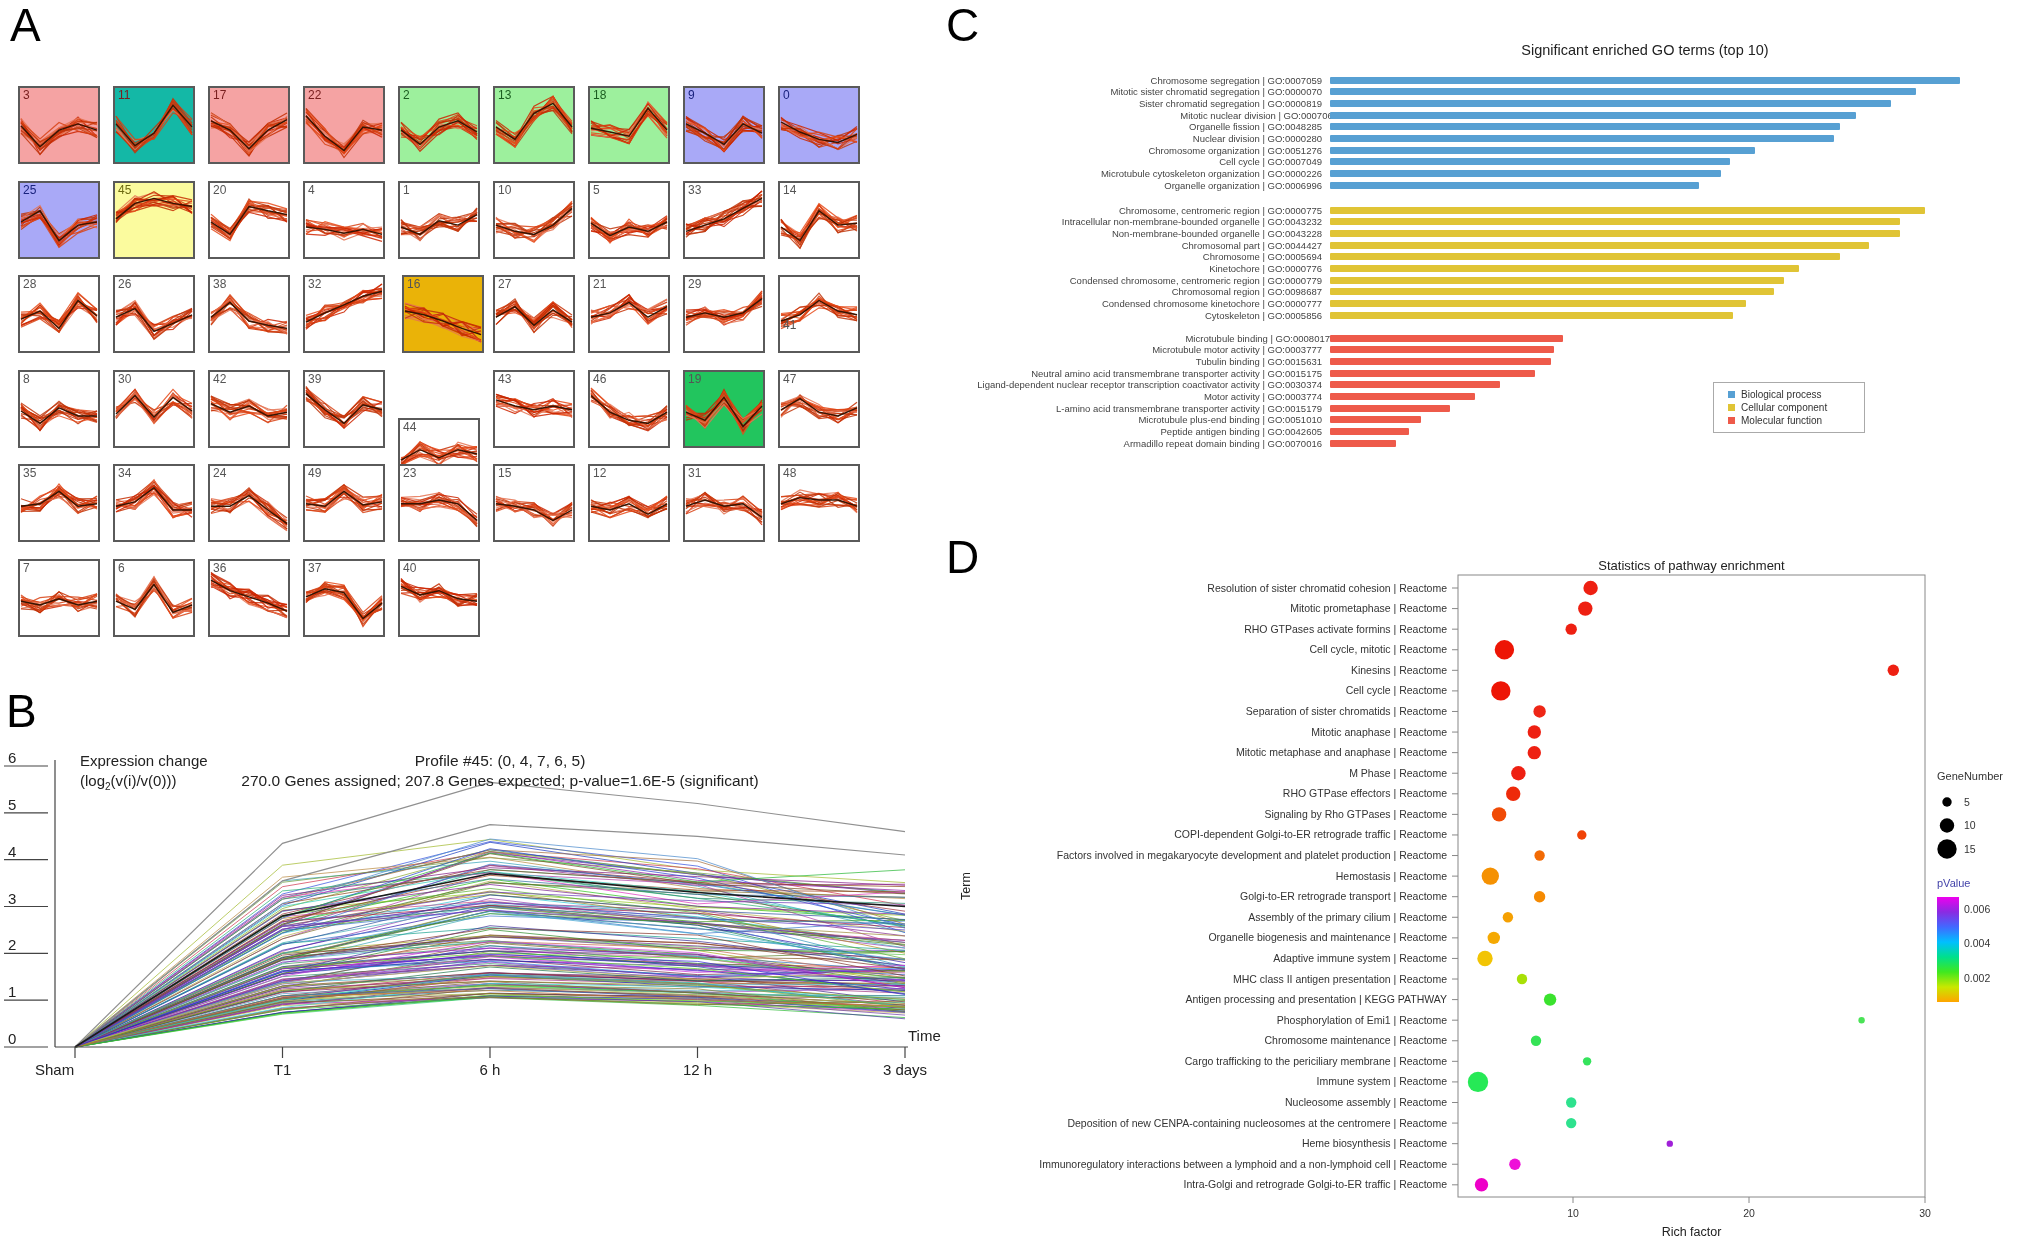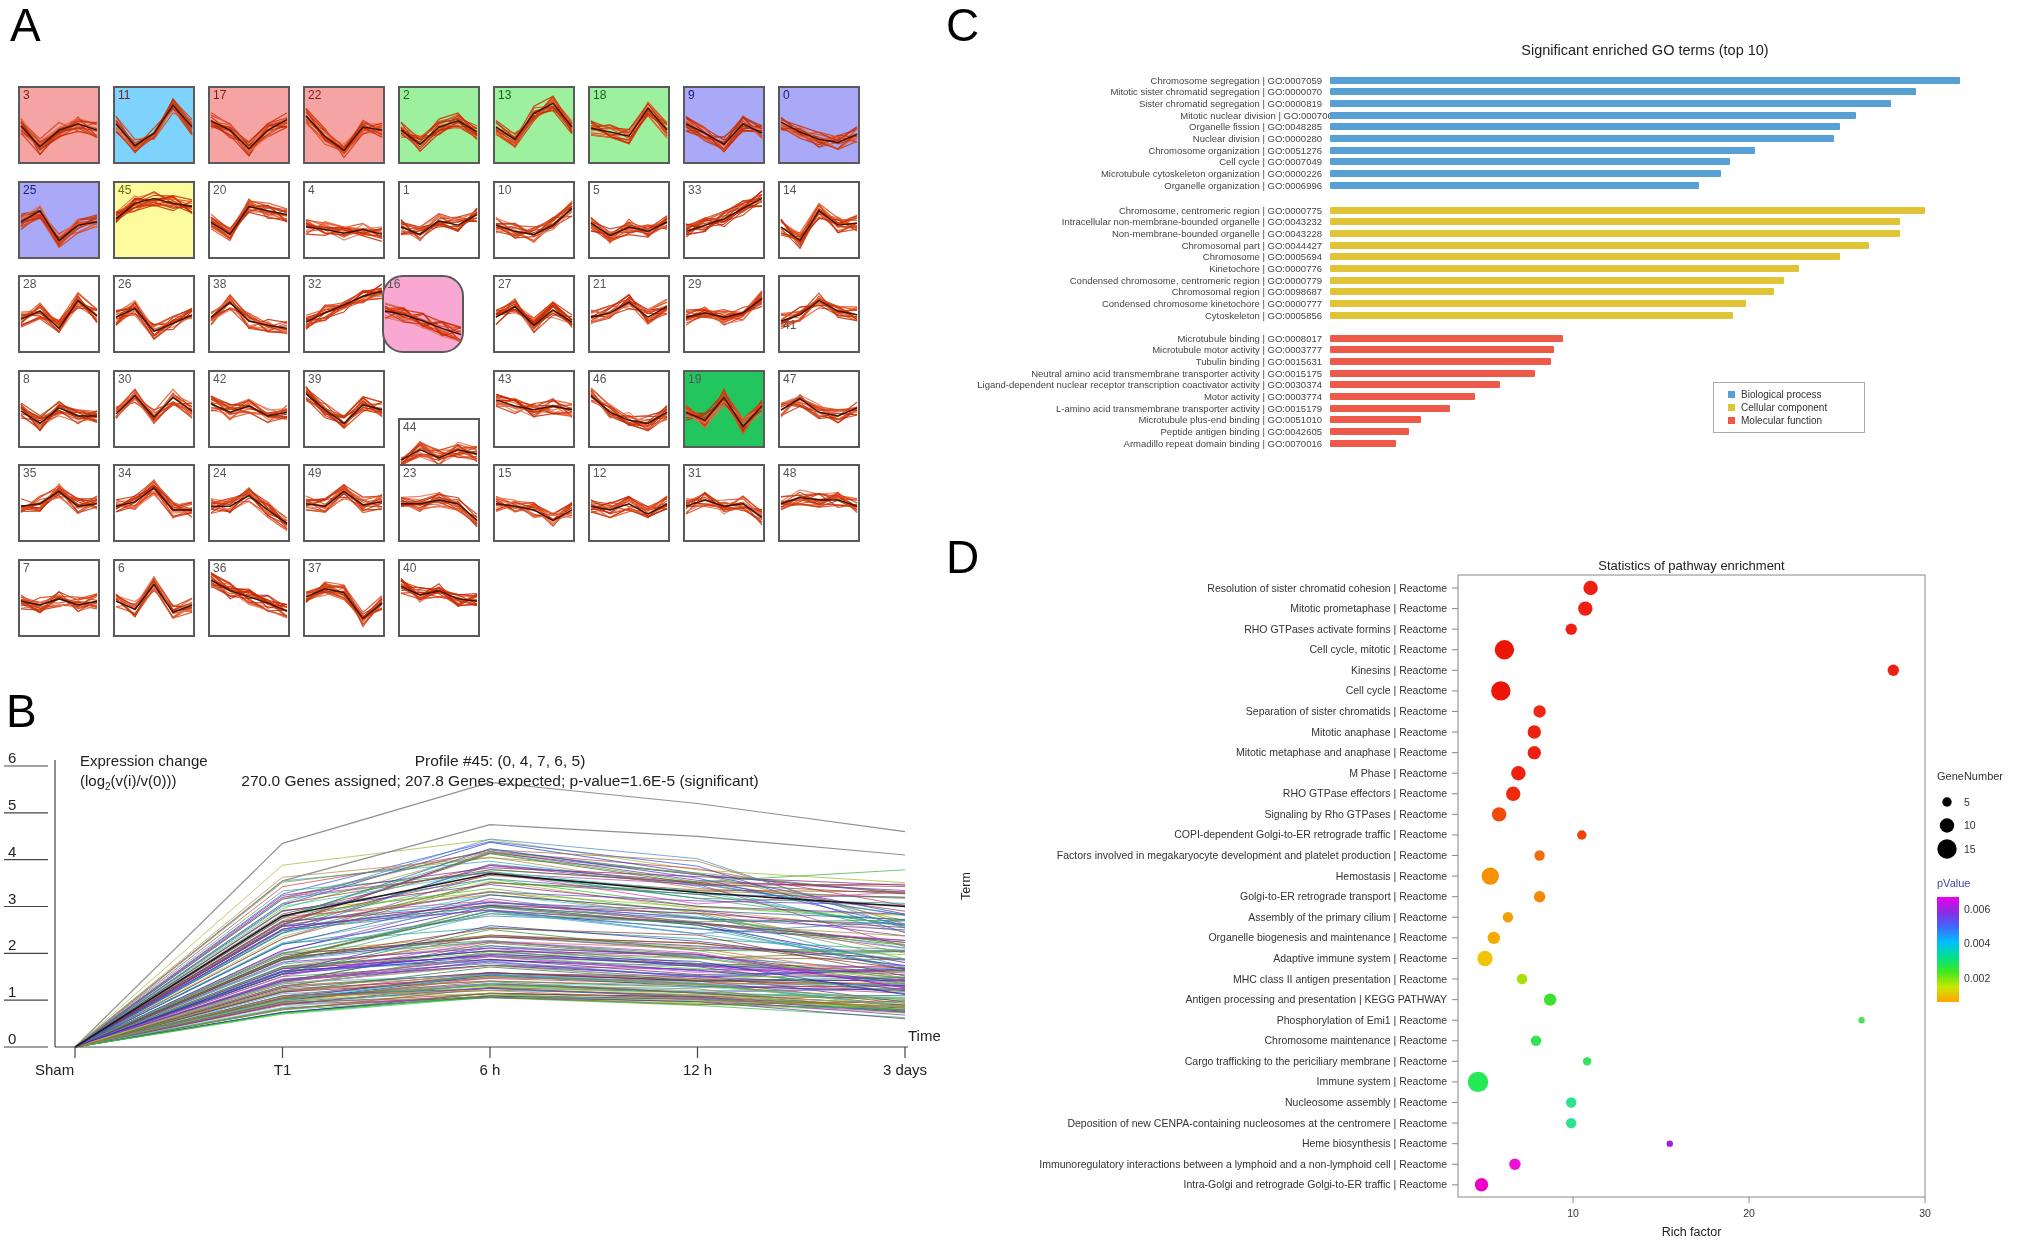--- a/index.html
+++ b/index.html
@@ -49,21 +49,21 @@
           <polyline points="1,44.5 20,59.6 39,47.3 58,38.4 77,48.8" fill="none" stroke="#e57352" stroke-width="1.2" opacity="0.85"></polyline>
           <polyline points="1,38.2 20,61.2 39,48.4 58,43.3 77,47.5" fill="none" stroke="#cc2500" stroke-width="1.2" opacity="0.85"></polyline>
           <polyline points="1,45.2 20,66.3 39,42.9 58,41.0 77,34.2" fill="none" stroke="#bf360c" stroke-width="1.2" opacity="0.85"></polyline>
           <polyline points="1,35.0 20,62.4 39,42.9 58,40.0 77,49.7" fill="none" stroke="#bf360c" stroke-width="1.2" opacity="0.85"></polyline>
           <polyline points="1,42.9 20,57.7 39,44.4 58,39.7 77,42.9" fill="none" stroke="#bf360c" stroke-width="1.2" opacity="0.85"></polyline>
           <polyline points="1,33.5 20,51.0 39,34.5 58,43.0 77,47.4" fill="none" stroke="#d84315" stroke-width="1.2" opacity="0.85"></polyline>
           <polyline points="1,37.8 20,58.8 39,42.1 58,35.9 77,42.1" fill="none" stroke="#351503" stroke-width="1.4"></polyline>
         </svg>
         <span class="anum" style="color: rgb(122, 32, 32);">3</span>
       </div>
-      <div class="acell" style="left: 95px; top: 0px; background: #7dd3fc;">
+      <div class="acell" style="left: 95px; top: 0px; background: #14b8a6;">
         <svg viewBox="0 0 78 74" width="78" height="74">
           <polyline points="1,28.1 20,59.5 39,46.7 58,20.8 77,46.9" fill="none" stroke="#bf360c" stroke-width="1.2" opacity="0.85"></polyline>
           <polyline points="1,43.7 20,60.0 39,50.1 58,19.3 77,44.3" fill="none" stroke="#d84315" stroke-width="1.2" opacity="0.85"></polyline>
           <polyline points="1,43.8 20,57.7 39,46.3 58,11.9 77,37.3" fill="none" stroke="#cc2500" stroke-width="1.2" opacity="0.85"></polyline>
           <polyline points="1,40.9 20,63.4 39,49.0 58,19.8 77,46.8" fill="none" stroke="#d84315" stroke-width="1.2" opacity="0.85"></polyline>
           <polyline points="1,39.7 20,64.9 39,45.0 58,13.0 77,40.3" fill="none" stroke="#bf360c" stroke-width="1.2" opacity="0.85"></polyline>
           <polyline points="1,41.6 20,52.6 39,46.1 58,16.9 77,39.4" fill="none" stroke="#e57352" stroke-width="1.2" opacity="0.85"></polyline>
           <polyline points="1,31.9 20,56.6 39,44.8 58,12.0 77,31.1" fill="none" stroke="#d84315" stroke-width="1.2" opacity="0.85"></polyline>
           <polyline points="1,28.3 20,51.3 39,51.2 58,25.0 77,32.0" fill="none" stroke="#d84315" stroke-width="1.2" opacity="0.85"></polyline>
           <polyline points="1,34.4 20,57.6 39,48.9 58,15.2 77,36.8" fill="none" stroke="#d84315" stroke-width="1.2" opacity="0.85"></polyline>
@@ -511,21 +511,21 @@
           <polyline points="1,51.3 20,29.0 39,25.5 58,25.8 77,11.7" fill="none" stroke="#d84315" stroke-width="1.2" opacity="0.85"></polyline>
           <polyline points="1,41.9 20,33.2 39,29.0 58,19.8 77,6.9" fill="none" stroke="#cc2500" stroke-width="1.2" opacity="0.85"></polyline>
           <polyline points="1,46.6 20,43.5 39,28.2 58,22.6 77,21.4" fill="none" stroke="#e64a19" stroke-width="1.2" opacity="0.85"></polyline>
           <polyline points="1,44.1 20,34.7 39,29.9 58,19.4 77,17.7" fill="none" stroke="#c62f02" stroke-width="1.2" opacity="0.85"></polyline>
           <polyline points="1,52.4 20,35.7 39,30.5 58,15.7 77,15.5" fill="none" stroke="#cc2500" stroke-width="1.2" opacity="0.85"></polyline>
           <polyline points="1,44.9 20,40.6 39,31.4 58,24.3 77,12.9" fill="none" stroke="#d84315" stroke-width="1.2" opacity="0.85"></polyline>
           <polyline points="1,45.2 20,35.9 39,27.8 58,19.2 77,14.2" fill="none" stroke="#351503" stroke-width="1.4"></polyline>
         </svg>
         <span class="anum" style="color: rgb(85, 85, 85);">32</span>
       </div>
-      <div class="acell" style="left: 364px; top: 189px; background: #f9a8d4; border-radius: 21px;">
+      <div class="acell" style="left: 384px; top: 189px; background: #eab308;">
         <svg viewBox="0 0 78 74" width="78" height="74">
           <polyline points="1,31.6 20,35.9 39,42.7 58,49.6 77,51.0" fill="none" stroke="#d84315" stroke-width="1.2" opacity="0.85"></polyline>
           <polyline points="1,26.6 20,32.5 39,48.7 58,54.8 77,62.7" fill="none" stroke="#bf360c" stroke-width="1.2" opacity="0.85"></polyline>
           <polyline points="1,41.7 20,38.8 39,36.9 58,46.5 77,65.0" fill="none" stroke="#e57352" stroke-width="1.2" opacity="0.85"></polyline>
           <polyline points="1,29.5 20,43.5 39,37.3 58,44.8 77,65.2" fill="none" stroke="#c62f02" stroke-width="1.2" opacity="0.85"></polyline>
           <polyline points="1,40.2 20,45.1 39,48.1 58,54.3 77,65.5" fill="none" stroke="#e57352" stroke-width="1.2" opacity="0.85"></polyline>
           <polyline points="1,29.1 20,40.5 39,46.3 58,56.6 77,64.8" fill="none" stroke="#cc2500" stroke-width="1.2" opacity="0.85"></polyline>
           <polyline points="1,31.7 20,41.9 39,46.2 58,44.7 77,55.4" fill="none" stroke="#e57352" stroke-width="1.2" opacity="0.85"></polyline>
           <polyline points="1,26.1 20,31.3 39,50.2 58,59.3 77,64.1" fill="none" stroke="#e57352" stroke-width="1.2" opacity="0.85"></polyline>
           <polyline points="1,38.3 20,42.7 39,50.9 58,54.2 77,50.8" fill="none" stroke="#e57352" stroke-width="1.2" opacity="0.85"></polyline>
@@ -1358,21 +1358,21 @@
       <div class="crow-label" style="left: 0px; top: 253px;">Kinetochore | GO:0000776</div>
       <div class="cbar" style="left: 390px; top: 255px; width: 469.35px; background: rgb(224, 196, 53);"></div>
       <div class="crow-label" style="left: 0px; top: 264.7px;">Condensed chromosome, centromeric region | GO:0000779</div>
       <div class="cbar" style="left: 390px; top: 266.7px; width: 453.6px; background: rgb(224, 196, 53);"></div>
       <div class="crow-label" style="left: 0px; top: 276.4px;">Chromosomal region | GO:0098687</div>
       <div class="cbar" style="left: 390px; top: 278.4px; width: 444.15px; background: rgb(224, 196, 53);"></div>
       <div class="crow-label" style="left: 0px; top: 288.1px;">Condensed chromosome kinetochore | GO:0000777</div>
       <div class="cbar" style="left: 390px; top: 290.1px; width: 415.8px; background: rgb(224, 196, 53);"></div>
       <div class="crow-label" style="left: 0px; top: 299.8px;">Cytoskeleton | GO:0005856</div>
       <div class="cbar" style="left: 390px; top: 301.8px; width: 403.2px; background: rgb(224, 196, 53);"></div>
-      <div class="crow-label" style="left: 0px; top: 322.5px;">Microtubule binding | GO:0008017</div>
+      <div class="crow-label" style="left: 8px; top: 322.5px;">Microtubule binding | GO:0008017</div>
       <div class="cbar" style="left: 390px; top: 324.5px; width: 233.1px; background: rgb(238, 90, 74);"></div>
       <div class="crow-label" style="left: 0px; top: 334.2px;">Microtubule motor activity | GO:0003777</div>
       <div class="cbar" style="left: 390px; top: 336.2px; width: 223.65px; background: rgb(238, 90, 74);"></div>
       <div class="crow-label" style="left: 0px; top: 345.9px;">Tubulin binding | GO:0015631</div>
       <div class="cbar" style="left: 390px; top: 347.9px; width: 220.5px; background: rgb(238, 90, 74);"></div>
       <div class="crow-label" style="left: 0px; top: 357.6px;">Neutral amino acid transmembrane transporter activity | GO:0015175</div>
       <div class="cbar" style="left: 390px; top: 359.6px; width: 204.75px; background: rgb(238, 90, 74);"></div>
       <div class="crow-label" style="left: 0px; top: 369.3px;">Ligand-dependent nuclear receptor transcription coactivator activity | GO:0030374</div>
       <div class="cbar" style="left: 390px; top: 371.3px; width: 170.1px; background: rgb(238, 90, 74);"></div>
       <div class="crow-label" style="left: 0px; top: 381px;">Motor activity | GO:0003774</div>

